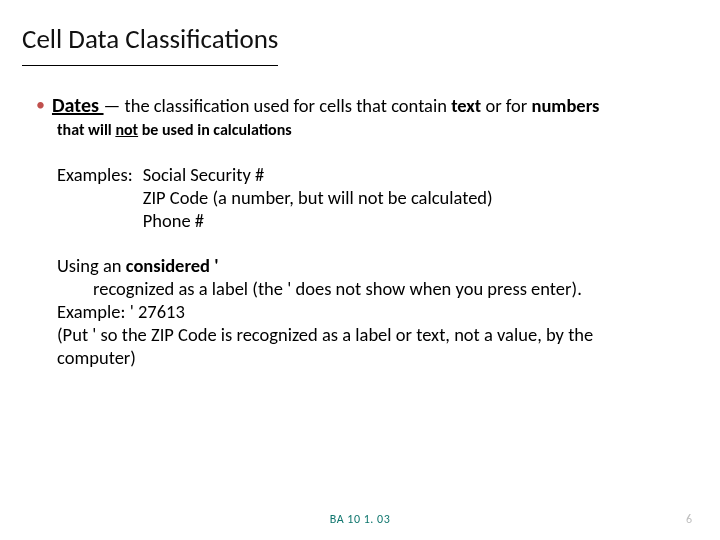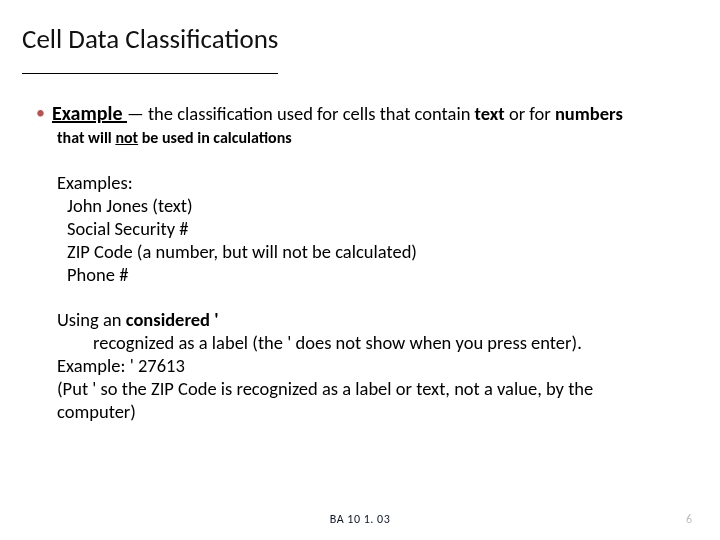--- a/index.html
+++ b/index.html
@@ -18,21 +18,21 @@
     height: 540px;
     box-sizing: border-box;
     padding: 22px 30px 0 22px;
   }
   .title {
     font-size: 27px;
     font-weight: 400;
     color: #111;
     border-bottom: 1px solid #000;
     display: inline-block;
-    padding-bottom: 18px;
+    padding-bottom: 10px;
     margin-bottom: 28px;
   }
   .body {
     padding-left: 14px;
   }
   .bullet-row {
     display: flex;
     align-items: flex-start;
     margin-bottom: 2px;
   }
@@ -62,34 +62,33 @@
   .cont .b { font-weight: 700; }
   .cont .u { text-decoration: underline; }
   .section {
     margin-left: 21px;
     margin-top: 22px;
     font-size: 18.5px;
     line-height: 23px;
   }
   .ex-row {
     display: flex;
-    flex-direction: column;
   }
   .ex-label { flex: 0 0 auto; }
   .ex-items { padding-left: 10px; }
   .apos-block { margin-top: 22px; }
   .indent { padding-left: 36px; }
   .footer-center {
     position: absolute;
     bottom: 14px;
     left: 0;
     width: 100%;
     text-align: center;
     font-size: 12px;
-    color: #0f172a;
+    color: #0f766e;
     letter-spacing: 0.5px;
   }
   .footer-right {
     position: absolute;
     bottom: 14px;
     right: 28px;
     font-size: 12px;
     color: #bfbfbf;
   }
   .b { font-weight: 700; margin-top: 36px; }
@@ -99,32 +98,31 @@
 
 <div class="slide">
 
   <div class="title">Cell Data Classifications</div>
 
   <div class="body">
 
     <div class="bullet-row">
       <div class="bullet">•</div>
       <div class="def">
-        <span class="labels-term">Example </span><span>— the classification used for cells that contain </span><span class="b">text</span><span> or for </span><span class="b">numbers</span>
+        <span class="labels-term">Dates </span><span>— the classification used for cells that contain </span><span class="b">text</span><span> or for </span><span class="b">numbers</span>
       </div>
     </div>
     <div class="cont">
       <span class="b">that will </span><span class="b u">not</span><span class="b"> be used in calculations</span>
     </div>
 
     <div class="section">
       <div class="ex-row">
         <div class="ex-label">Examples:</div>
         <div class="ex-items">
-          <div>John Jones (text)</div>
           <div>Social Security #</div>
           <div>ZIP Code (a number, but will not be calculated)</div>
           <div>Phone #</div>
         </div>
       </div>
     </div>
 
     <div class="section apos-block">
       <div>
         <span>Using an </span><span class="b">considered '</span>

